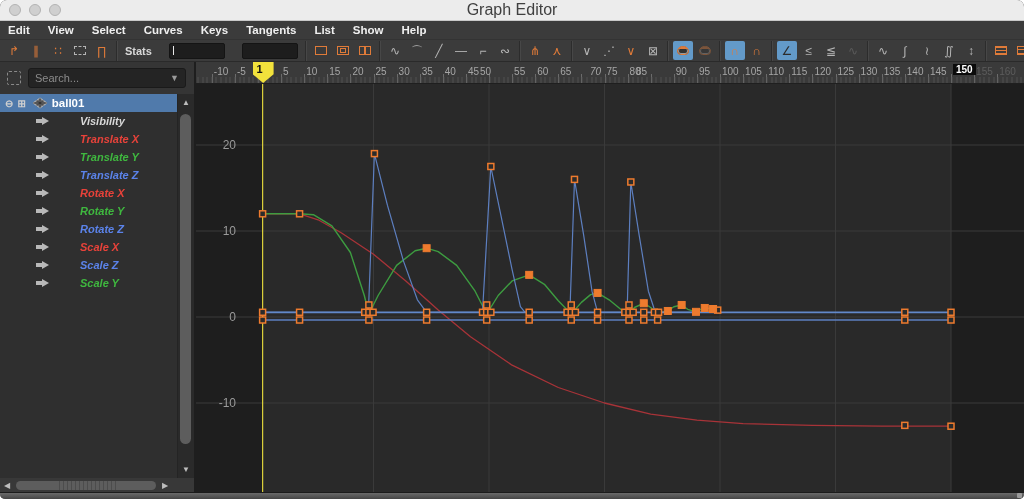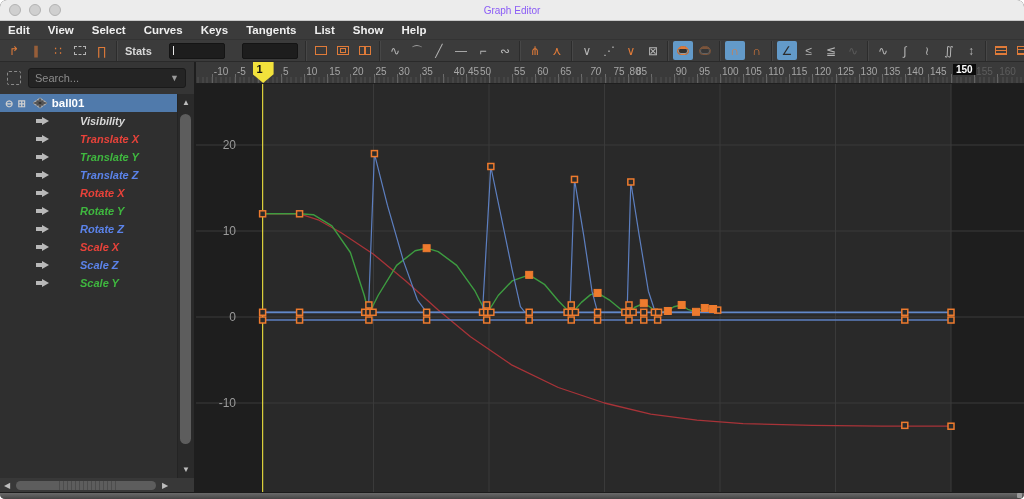--- a/index.html
+++ b/index.html
@@ -1,21 +1,21 @@
 <!DOCTYPE html>
 <html><head>
 <meta charset="utf-8">
 <style>
   html,body{margin:0;padding:0;background:#fff;font-family:"Liberation Sans",sans-serif;}
   .window{position:relative;width:1024px;height:499px;border-radius:7px 7px 5px 5px;overflow:hidden;
           box-shadow:inset 0 0 0 1px #9a9a9a;background:#323232;}
   
   .titlebar{position:absolute;left:0;top:0;width:100%;height:20px;background:#ececec;
             border-bottom:1px solid #c8c8c8;display:flex;align-items:center;justify-content:center;}
-  .title{color:#8b5cf6;font-size:10px;}
+  .title{color:#404040;font-size:16px;}
   .lights{position:absolute;left:9px;top:4px;display:flex;gap:8px;}
   .light{width:12px;height:12px;border-radius:50%;background:#cfcfcf;border:1px solid #b2b2b2;box-sizing:border-box;}
   
   .menubar{position:absolute;left:0;top:21px;width:100%;height:19px;background:#3b3b3b;
            display:flex;align-items:center;padding-left:8px;box-sizing:border-box;gap:18px;border-bottom:1px solid #333;}
   .menu-item{color:#efefef;font-size:11.5px;font-weight:700;}
   
   .toolbar{position:absolute;left:0;top:40px;width:100%;height:22px;background:#3b3b3b;display:flex;
            align-items:center;padding:0 3px;box-sizing:border-box;border-bottom:1px solid #2a2a2a;}
   .tb{width:20px;height:19px;display:flex;align-items:center;justify-content:center;color:#c2c2c2;
@@ -275,35 +275,35 @@
         <span class="rlabel" style="left: 133.3px;">15</span>
         <span class="rtick" style="left: 154.4px;"></span>
         <span class="rlabel" style="left: 156.4px;">20</span>
         <span class="rtick" style="left: 177.5px;"></span>
         <span class="rlabel" style="left: 179.5px;">25</span>
         <span class="rtick" style="left: 200.6px;"></span>
         <span class="rlabel" style="left: 202.6px;">30</span>
         <span class="rtick" style="left: 223.7px;"></span>
         <span class="rlabel" style="left: 225.7px;">35</span>
         <span class="rtick" style="left: 246.8px;"></span>
-        <span class="rlabel" style="left: 248.8px; margin-left: 9px;">40</span>
+        <span class="rlabel" style="left: 248.8px;">40</span>
         <span class="rtick" style="left: 269.9px;"></span>
         <span class="rlabel" style="left: 271.9px;">45</span>
         <span class="rtick" style="left: 293px;"></span>
         <span class="rlabel" style="left: 284px;">50</span>
         <span class="rtick" style="left: 316.1px;"></span>
         <span class="rlabel" style="left: 318.1px;">55</span>
         <span class="rtick" style="left: 339.2px;"></span>
         <span class="rlabel" style="left: 341.2px;">60</span>
         <span class="rtick" style="left: 362.3px;"></span>
         <span class="rlabel" style="left: 364.3px;">65</span>
         <span class="rtick" style="left: 385.4px;"></span>
         <span class="rlabel" style="left: 394px; font-style: italic;">70</span>
         <span class="rtick" style="left: 408.5px;"></span>
-        <span class="rlabel" style="left: 410.5px; margin-left: 7px;">75</span>
+        <span class="rlabel" style="left: 410.5px;">75</span>
         <span class="rtick" style="left: 431.6px;"></span>
         <span class="rlabel" style="left: 433.6px;">80</span>
         <span class="rtick" style="left: 454.7px;"></span>
         <span class="rlabel" style="left: 440px;">85</span>
         <span class="rtick" style="left: 477.8px;"></span>
         <span class="rlabel" style="left: 479.8px;">90</span>
         <span class="rtick" style="left: 500.9px;"></span>
         <span class="rlabel" style="left: 502.9px;">95</span>
         <span class="rtick" style="left: 524px;"></span>
         <span class="rlabel" style="left: 526px;">100</span>

